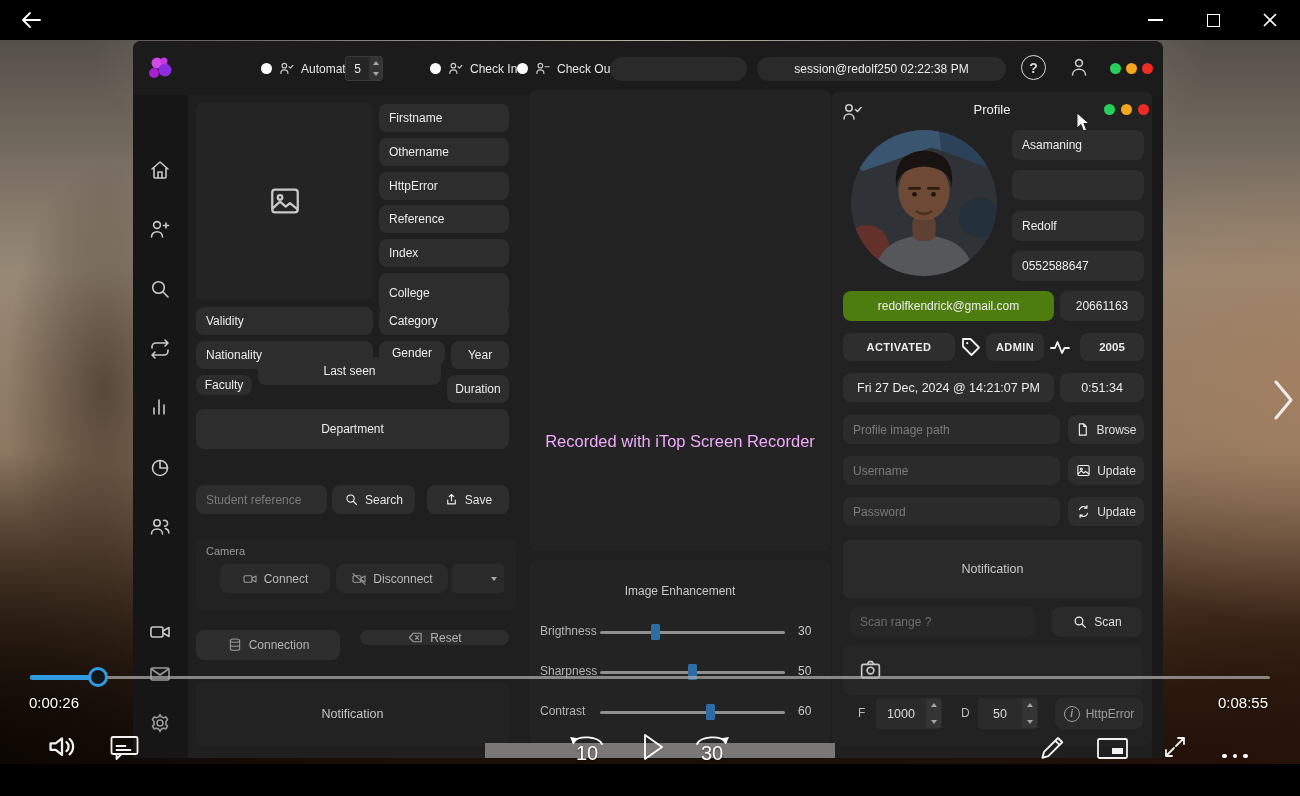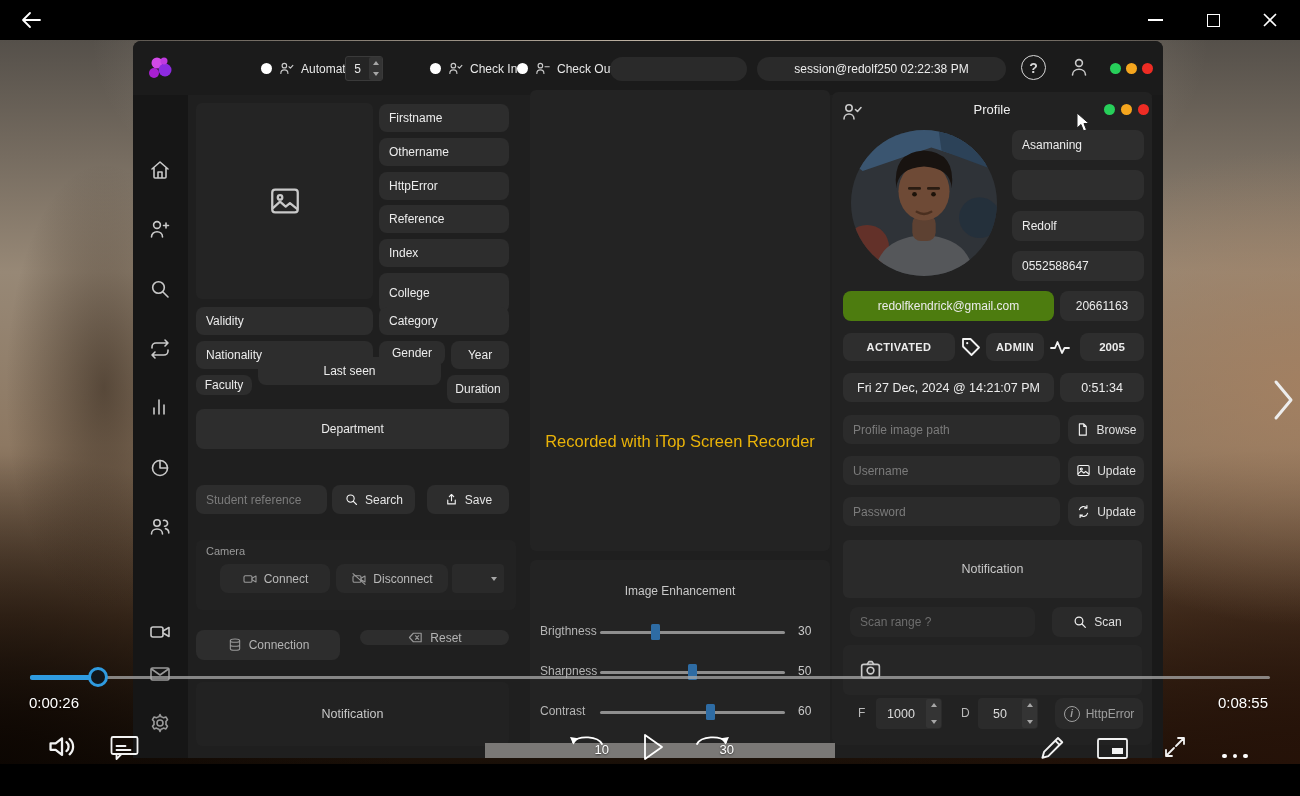--- a/index.html
+++ b/index.html
@@ -37,21 +37,21 @@
   .dot{width:11px;height:11px;border-radius:50%;}
   .tri-u{width:0;height:0;border-left:3px solid transparent;border-right:3px solid transparent;border-bottom:4px solid #a7a7a7;}
   .tri-d{width:0;height:0;border-left:3px solid transparent;border-right:3px solid transparent;border-top:4px solid #a7a7a7;}
   .stepper{display:flex;flex-direction:column;justify-content:space-between;padding:4px 0;align-items:center;background:#343434;border-radius:2px;}
   .slider-track{position:absolute;left:70px;width:185px;height:3px;background:#8f8f8f;border-radius:2px;}
   .slider-thumb{position:absolute;top:-7px;width:9px;height:16px;background:#2e6ca4;border-radius:1.5px;}
   .sl-label{position:absolute;left:10px;font-size:12px;color:#b5b5b5;}
   .sl-val{position:absolute;left:268px;font-size:12px;color:#c9c9c9;}
   #filename{font-size:40px;font-weight:300;color:#fff;letter-spacing:.5px;text-shadow:0 1px 3px rgba(0,0,0,.5);}
   .ptime{font-size:15px;color:#fff;text-shadow:0 1px 2px rgba(0,0,0,.6);}
-  .skipnum{font-size:13px;color:#fff;text-align:right;margin-top:-3px;text-shadow:0 1px 2px rgba(0,0,0,.6);}
+  .skipnum{font-size:20px;color:#fff;text-align:center;margin-top:-3px;text-shadow:0 1px 2px rgba(0,0,0,.6);}
   .mdots{width:4.5px;height:4.5px;border-radius:50%;background:#fff;display:inline-block;margin-right:6px;}
 </style>
 </head>
 <body>
 
 <div id="stage">
 
   <div id="bg" class="abs"></div>
 
   <div id="app" class="abs">
@@ -254,21 +254,21 @@
           <path d="M12 9.5l4.5 5M16.5 9.5l-4.5 5"></path>
         </svg>
       <span>Reset</span>
     </div>
 
     <div class="abs panel ctr" style="left:63px;top:641px;width:313px;height:64px;display:flex;align-items:center;background:#222">
       <span style="font-size:12.5px;color:#c8c8c8">Notification</span>
     </div>
 
     <div class="abs panel" style="left:397px;top:49px;width:300px;height:461px;background:#232323">
-      <div class="abs" style="left:0;top:342px;width:300px;text-align:center;font-size:16.5px;color:#eab308">Recorded with iTop Screen Recorder</div>
+      <div class="abs" style="left:0;top:342px;width:300px;text-align:center;font-size:16.5px;color:#f0abfc">Recorded with iTop Screen Recorder</div>
     </div>
     <div class="abs panel" style="left:397px;top:519px;width:300px;height:198px;background:#232323">
       <div class="abs" style="left:0;top:24px;width:300px;text-align:center;font-size:12px;color:#c9c9c9">Image Enhancement</div>
       <div class="abs" style="left:0;top:64px;width:300px;height:16px">
         <span class="sl-label">Brigthness</span>
         <div class="slider-track" style="top:7px">
             <div class="slider-thumb" style="left: calc(30% - 5px);"></div>
           </div>
         <span class="sl-val">30</span>
       </div>

